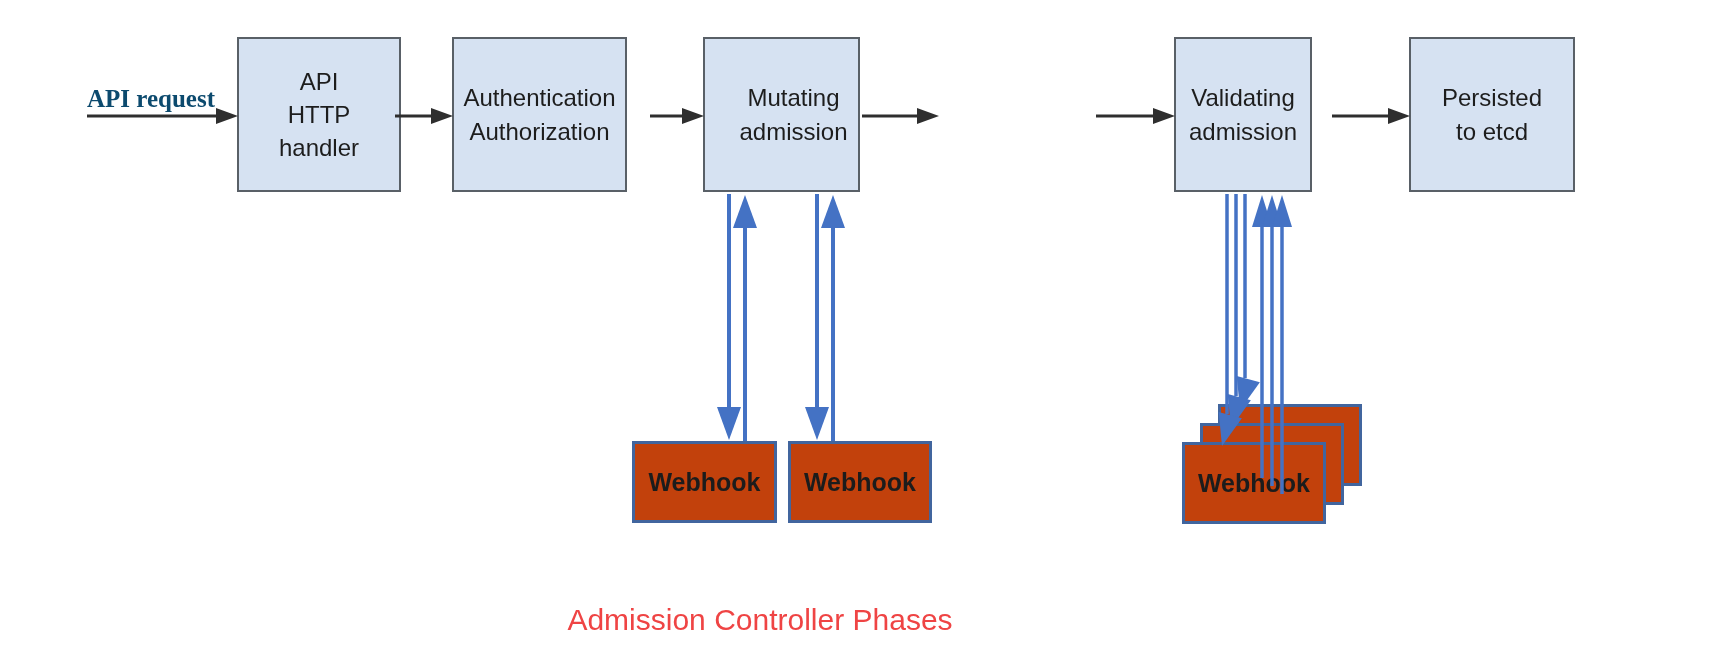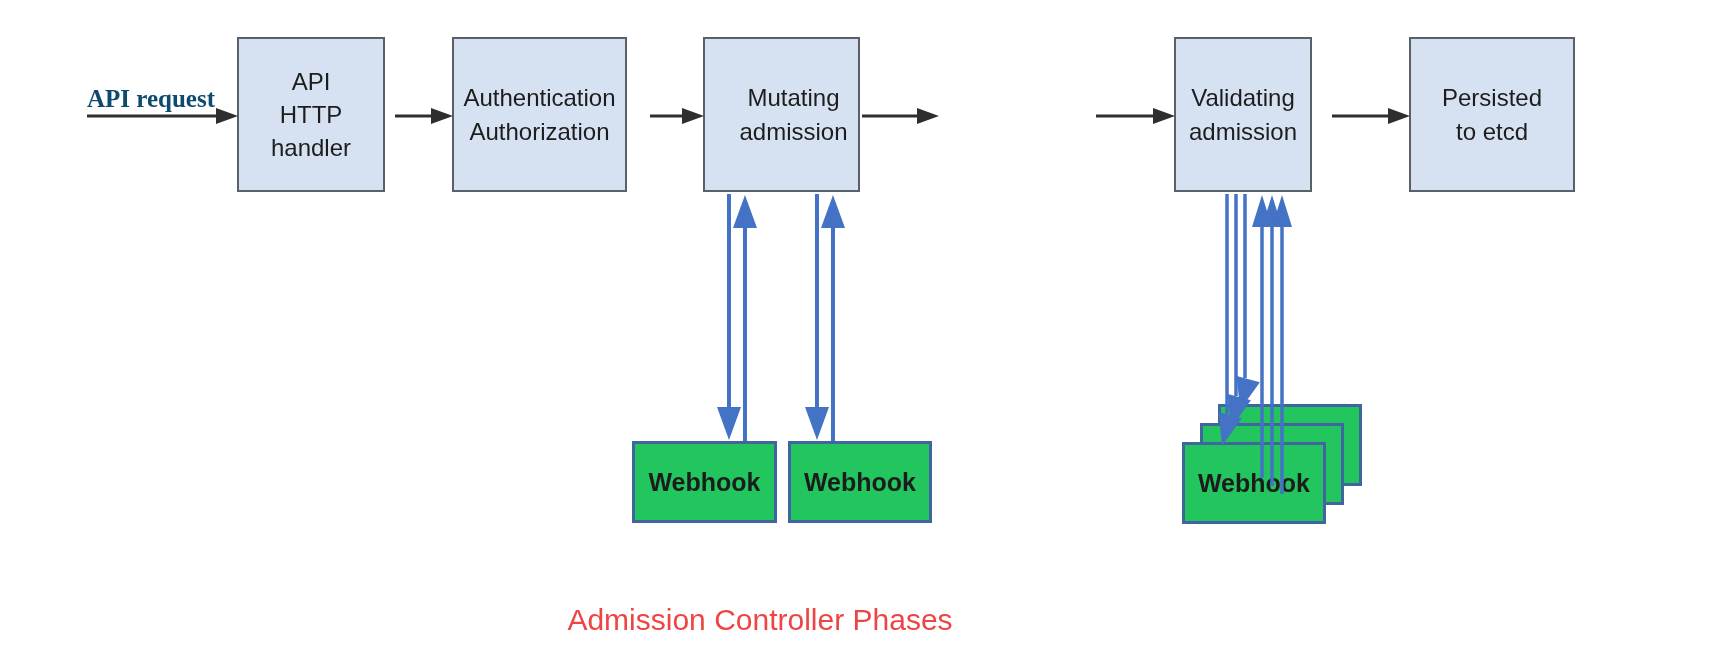--- a/index.html
+++ b/index.html
@@ -22,21 +22,21 @@
     align-items: center;
     justify-content: center;
     text-align: center;
     font-size: 24px;
     line-height: 1.38;
     color: #1d1d1d;
     white-space: pre-line;
   }
   .webhook {
     position: absolute;
-    background: #22c55e;
+    background: #c2410c;
     border: 3px solid #41659e;
     box-sizing: border-box;
     display: flex;
     align-items: center;
     justify-content: center;
     text-align: left;
     font-size: 25px;
     font-weight: bold;
     color: #1c1c1c;
   }
@@ -67,21 +67,21 @@
     width: 1717px;
     height: 662px;
     pointer-events: none;
   }
 </style>
 </head>
 <body>
 
 <div class="stage">
 
-  <div class="node" style="left:237px;width:148px;">API
+  <div class="node" style="left:237px;width:164px;">API
 HTTP
 handler</div>
   <div class="node" style="left:452px;width:175px;">Authentication
 Authorization</div>
   <div class="node" style="left:703px;width:157px;padding-left:24px;">Mutating
 admission</div>
   <div class="node" style="left:1174px;width:138px;">Validating
 admission</div>
   <div class="node" style="left:1409px;width:166px;">Persisted
 to etcd</div>

